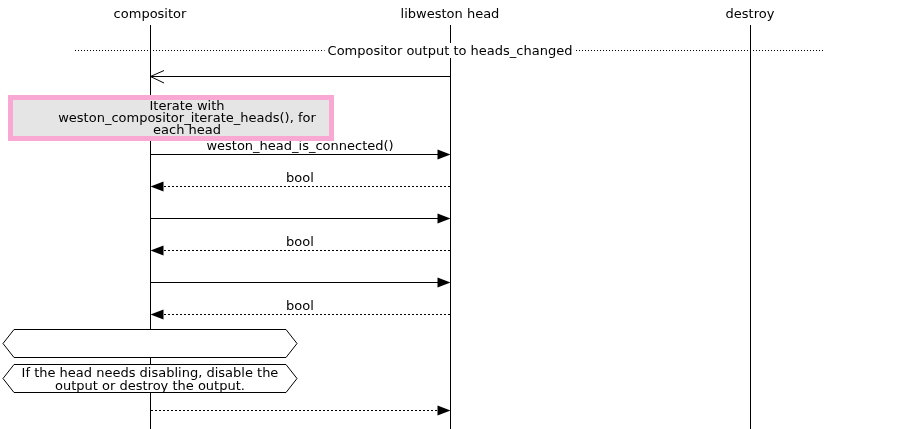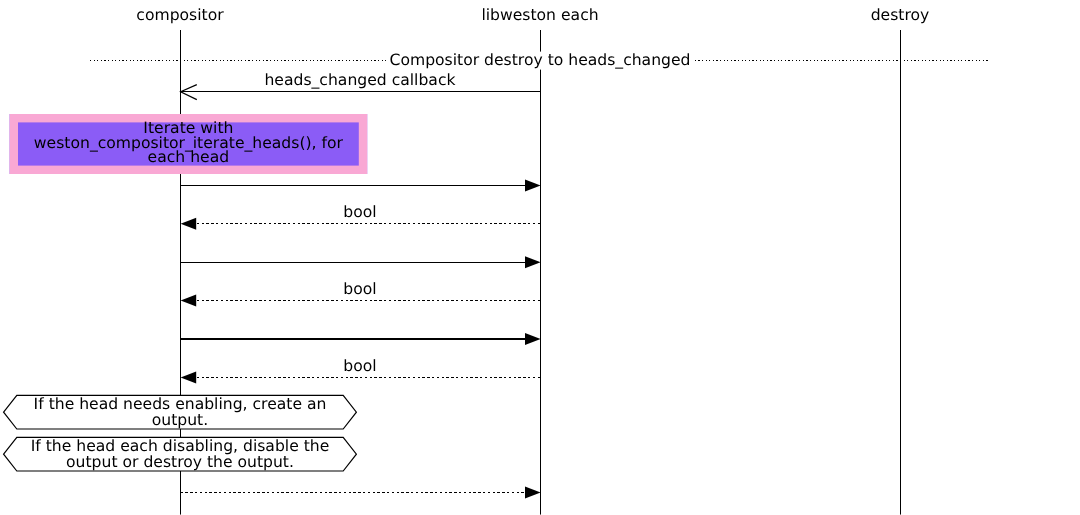--- a/index.html
+++ b/index.html
@@ -39,28 +39,29 @@
     transform: translateX(-50%);
     white-space: nowrap;
     line-height: 15px;
   }
   .note-box {
     position: absolute;
     left: 8px;
     top: 95px;
     width: 284px;
     height: 36px;
-    border: 7px solid #f9a8d4;
-    background: #8b5cf6;
+    border: 5px solid #f9a8d4;
+    background: #e5e5e5;
     display: flex;
     align-items: center;
     justify-content: center;
     text-align: center;
     white-space: pre-line;
     line-height: 12px;
+    padding-left: 32px;
   }
   .cond-label {
     position: absolute;
     left: 5px;
     width: 290px;
     display: flex;
     align-items: center;
     justify-content: center;
     text-align: center;
     white-space: pre-line;
@@ -102,32 +103,30 @@
     <polygon points="150.5,314.5 163.5,309.5 163.5,319.5" fill="#000"></polygon>
 
     <polygon points="3,343.5 14,329.5 286,329.5 297,343.5 286,357.5 14,357.5" fill="#fff" stroke="#000" stroke-width="1"></polygon>
     <polygon points="3,378.5 14,364.5 286,364.5 297,378.5 286,392.5 14,392.5" fill="#fff" stroke="#000" stroke-width="1"></polygon>
 
     <line x1="150.5" y1="410.5" x2="438" y2="410.5" stroke="#000" stroke-width="1" stroke-dasharray="2,2" shape-rendering="crispEdges"></line>
     <polygon points="450.5,410.5 437.5,405.5 437.5,415.5" fill="#000"></polygon>
   </svg>
 
   <div class="actor-label" style="left:150px">compositor</div>
-  <div class="actor-label" style="left:450px">libweston each</div>
+  <div class="actor-label" style="left:450px">libweston head</div>
   <div class="actor-label" style="left:750px">destroy</div>
 
-  <div class="divider-label">Compositor destroy to heads_changed</div>
+  <div class="divider-label">Compositor output to heads_changed</div>
 
-  <div class="msg-label" style="left:300px; top:60px">heads_changed callback</div>
+  <div class="msg-label" style="left:300px; top:138px">weston_head_is_connected()</div>
   <div class="msg-label" style="left:300px; top:170px">bool</div>
   <div class="msg-label" style="left:300px; top:234px">bool</div>
   <div class="msg-label" style="left:300px; top:298px">bool</div>
 
   <div class="note-box">Iterate with
 weston_compositor_iterate_heads(), for
 each head</div>
 
-  <div class="cond-label" style="top:329px; height:29px">If the head needs enabling, create an
-output.</div>
-  <div class="cond-label" style="top:364px; height:29px">If the head each disabling, disable the
+  <div class="cond-label" style="top:364px; height:29px">If the head needs disabling, disable the
 output or destroy the output.</div>
 
 </div>
 
 </body></html>

